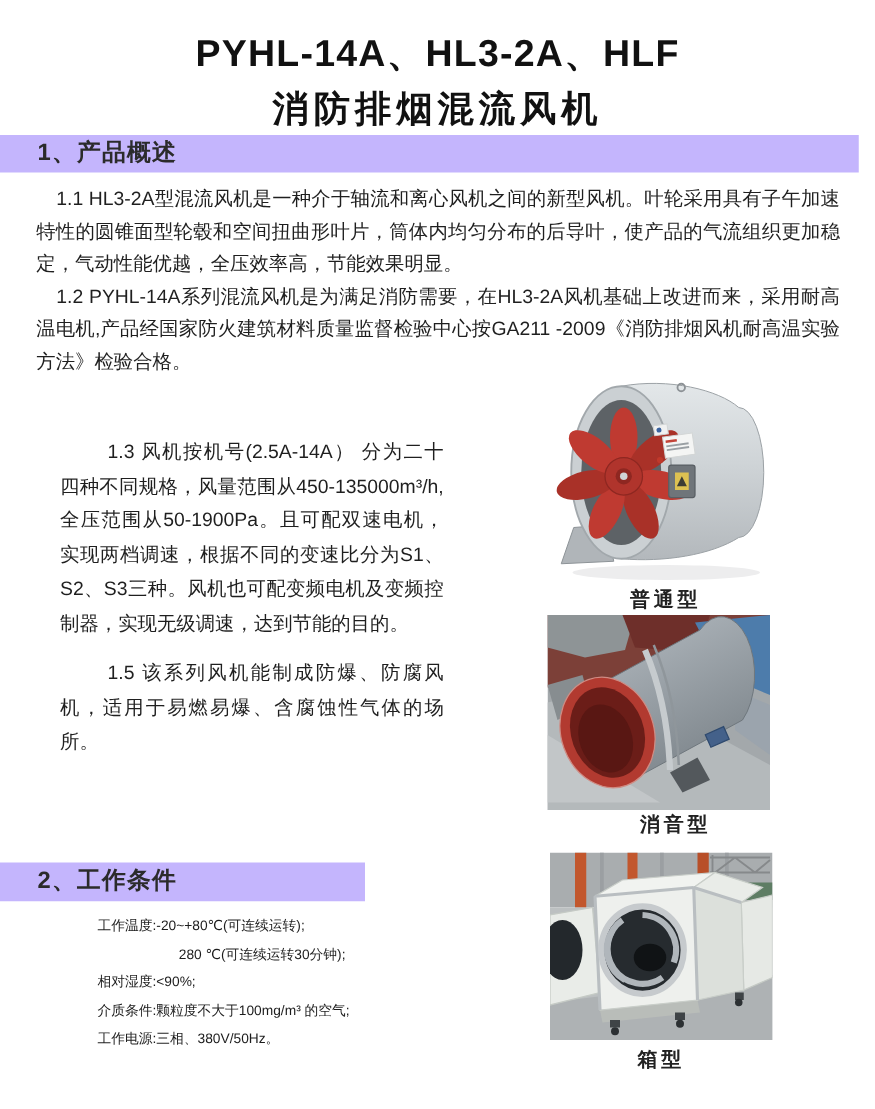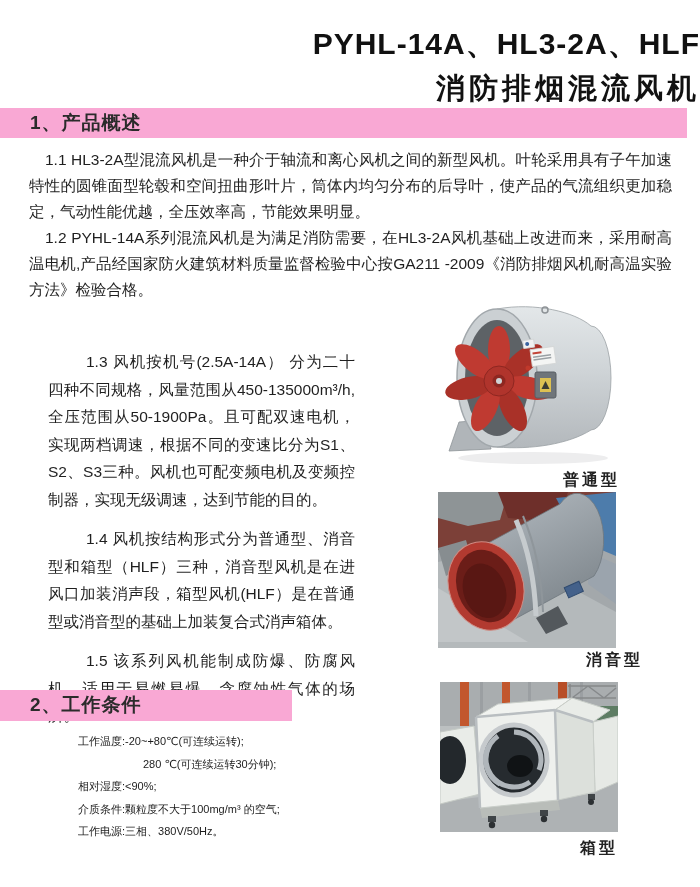--- a/index.html
+++ b/index.html
@@ -1,36 +1,36 @@
 <!DOCTYPE html>
 <html><head>
 <meta charset="utf-8">
 <style>
   html,body{margin:0;padding:0;background:#ffffff;}
   .page{
     position:relative;width:700px;height:887px;background:#ffffff;overflow:hidden;
     font-family:"Liberation Sans","DejaVu Sans",sans-serif;color:#1f1f1f;
   }
   
-  .title-block{position:absolute;top:24px;left:0;width:700px;text-align:right;font-weight:bold;color:#111;}
+  .title-block{position:absolute;top:24px;left:0;width:700px;text-align:center;font-weight:bold;color:#111;}
   .title-line1{font-size:30px;letter-spacing:1px;line-height:40px;}
   .title-line2{font-size:29px;letter-spacing:4px;line-height:40px;margin-top:4px;}
   
-  .section-bar{position:absolute;left:0;height:30px;background:#f9a8d4;}
+  .section-bar{position:absolute;left:0;height:30px;background:#c4b5fd;}
   .section-bar .bar-label{display:block;margin-left:30px;font-size:19px;font-weight:bold;line-height:30px;color:#2b2b2b;letter-spacing:1px;}
   .bar1{top:108px;width:687px;}
   .bar2{top:690px;width:292px;height:31px;}
   
   .para-block{position:absolute;top:147px;left:29px;width:643px;font-size:15.5px;line-height:26px;text-align:justify;font-weight:500;}
   .para-block p{margin:0;text-indent:16px;}
   .left-col{position:absolute;top:336px;left:36px;width:331px;font-size:15.5px;line-height:27.5px;text-align:justify;font-weight:500;}
   .left-col p{margin:12px;text-indent:38px;}
   
   figure{position:absolute;margin:0;padding:0;}
-  figcaption{font-size:16px;font-weight:bold;text-align:right;letter-spacing:3px;color:#222;margin-top:2px;}
+  figcaption{font-size:16px;font-weight:bold;text-align:center;letter-spacing:3px;color:#222;margin-top:2px;}
   .fig1{left:445px;top:302px;width:175px;}
   .fig2{left:438px;top:492px;width:205px;}
   .fig3{left:440px;top:682px;width:178px;}
   .fig3 figcaption{margin-top:6px;}
   figure svg{display:block;}
   
   .wc{position:absolute;top:730px;left:78px;font-size:11px;line-height:22.5px;font-weight:500;color:#1c1c1c;}
   .wc .wc-line{white-space:nowrap;}
   .wc .indent{margin-left:65px;}
 </style>
@@ -48,21 +48,20 @@
     <span class="bar-label">1、产品概述</span>
   </div>
 
   <div class="para-block">
     <p>1.1 HL3-2A型混流风机是一种介于轴流和离心风机之间的新型风机。叶轮采用具有子午加速特性的圆锥面型轮毂和空间扭曲形叶片，筒体内均匀分布的后导叶，使产品的气流组织更加稳定，气动性能优越，全压效率高，节能效果明显。</p>
     <p>1.2 PYHL-14A系列混流风机是为满足消防需要，在HL3-2A风机基础上改进而来，采用耐高温电机,产品经国家防火建筑材料质量监督检验中心按GA211 -2009《消防排烟风机耐高温实验方法》检验合格。</p>
   </div>
 
   <div class="left-col">
     <p>1.3 风机按机号(2.5A-14A） 分为二十四种不同规格，风量范围从450-135000m³/h,全压范围从50-1900Pa。且可配双速电机，实现两档调速，根据不同的变速比分为S1、S2、S3三种。风机也可配变频电机及变频控制器，实现无级调速，达到节能的目的。</p>
-    <p>1.4 风机按结构形式分为普通型、消音型和箱型（HLF）三种，消音型风机是在进风口加装消声段，箱型风机(HLF）是在普通型或消音型的基础上加装复合式消声箱体。</p>
     <p>1.5 该系列风机能制成防爆、防腐风机，适用于易燃易爆、含腐蚀性气体的场所。</p>
   </div>
 
   <figure class="fig1">
     <svg width="175" height="166" viewBox="0 0 175 166" xmlns="http://www.w3.org/2000/svg">
       <defs>
         <linearGradient id="g1" x1="0" y1="0" x2="0" y2="1">
           <stop offset="0" stop-color="#e3e7e9"></stop>
             <stop offset="0.45" stop-color="#cfd4d7"></stop>
             <stop offset="1" stop-color="#b3b8bc"></stop>

